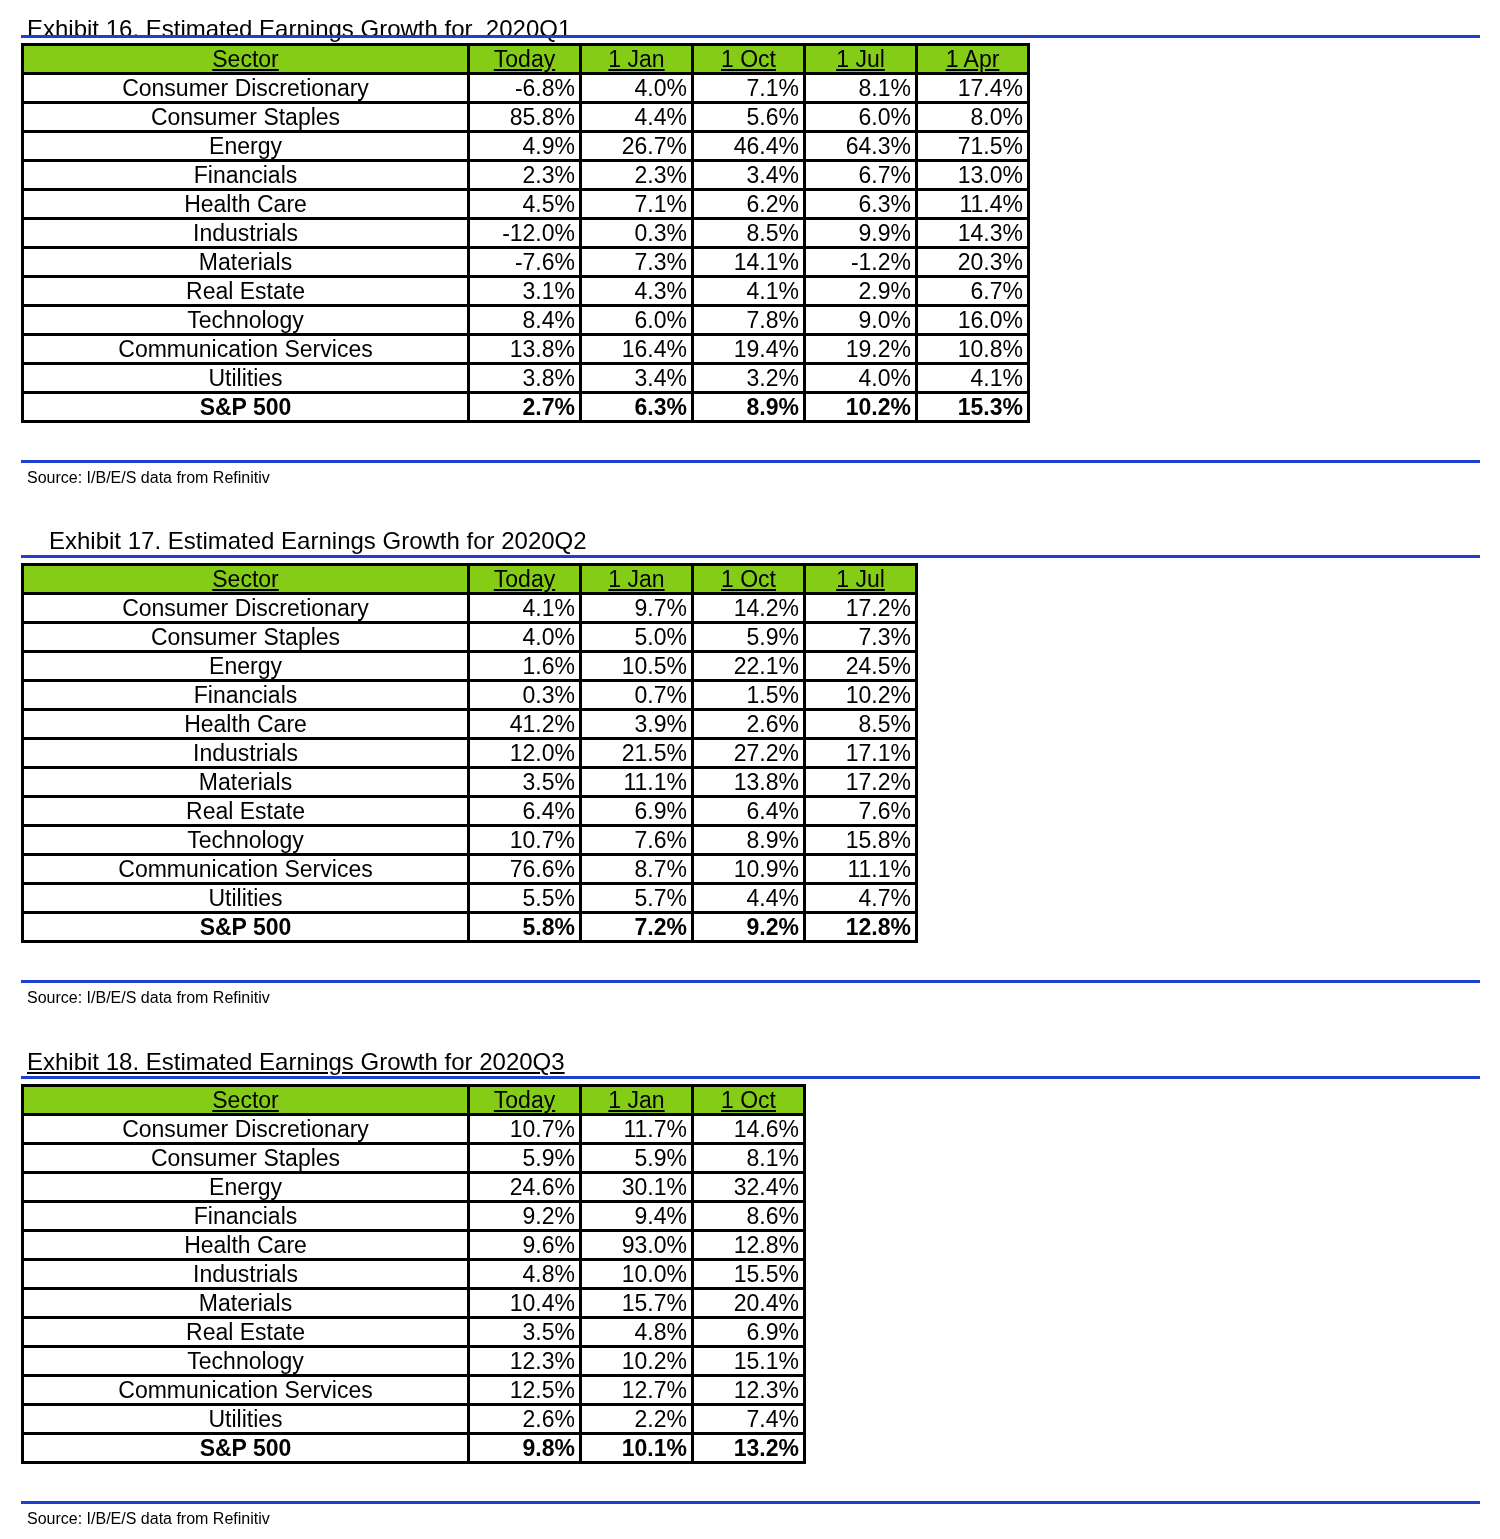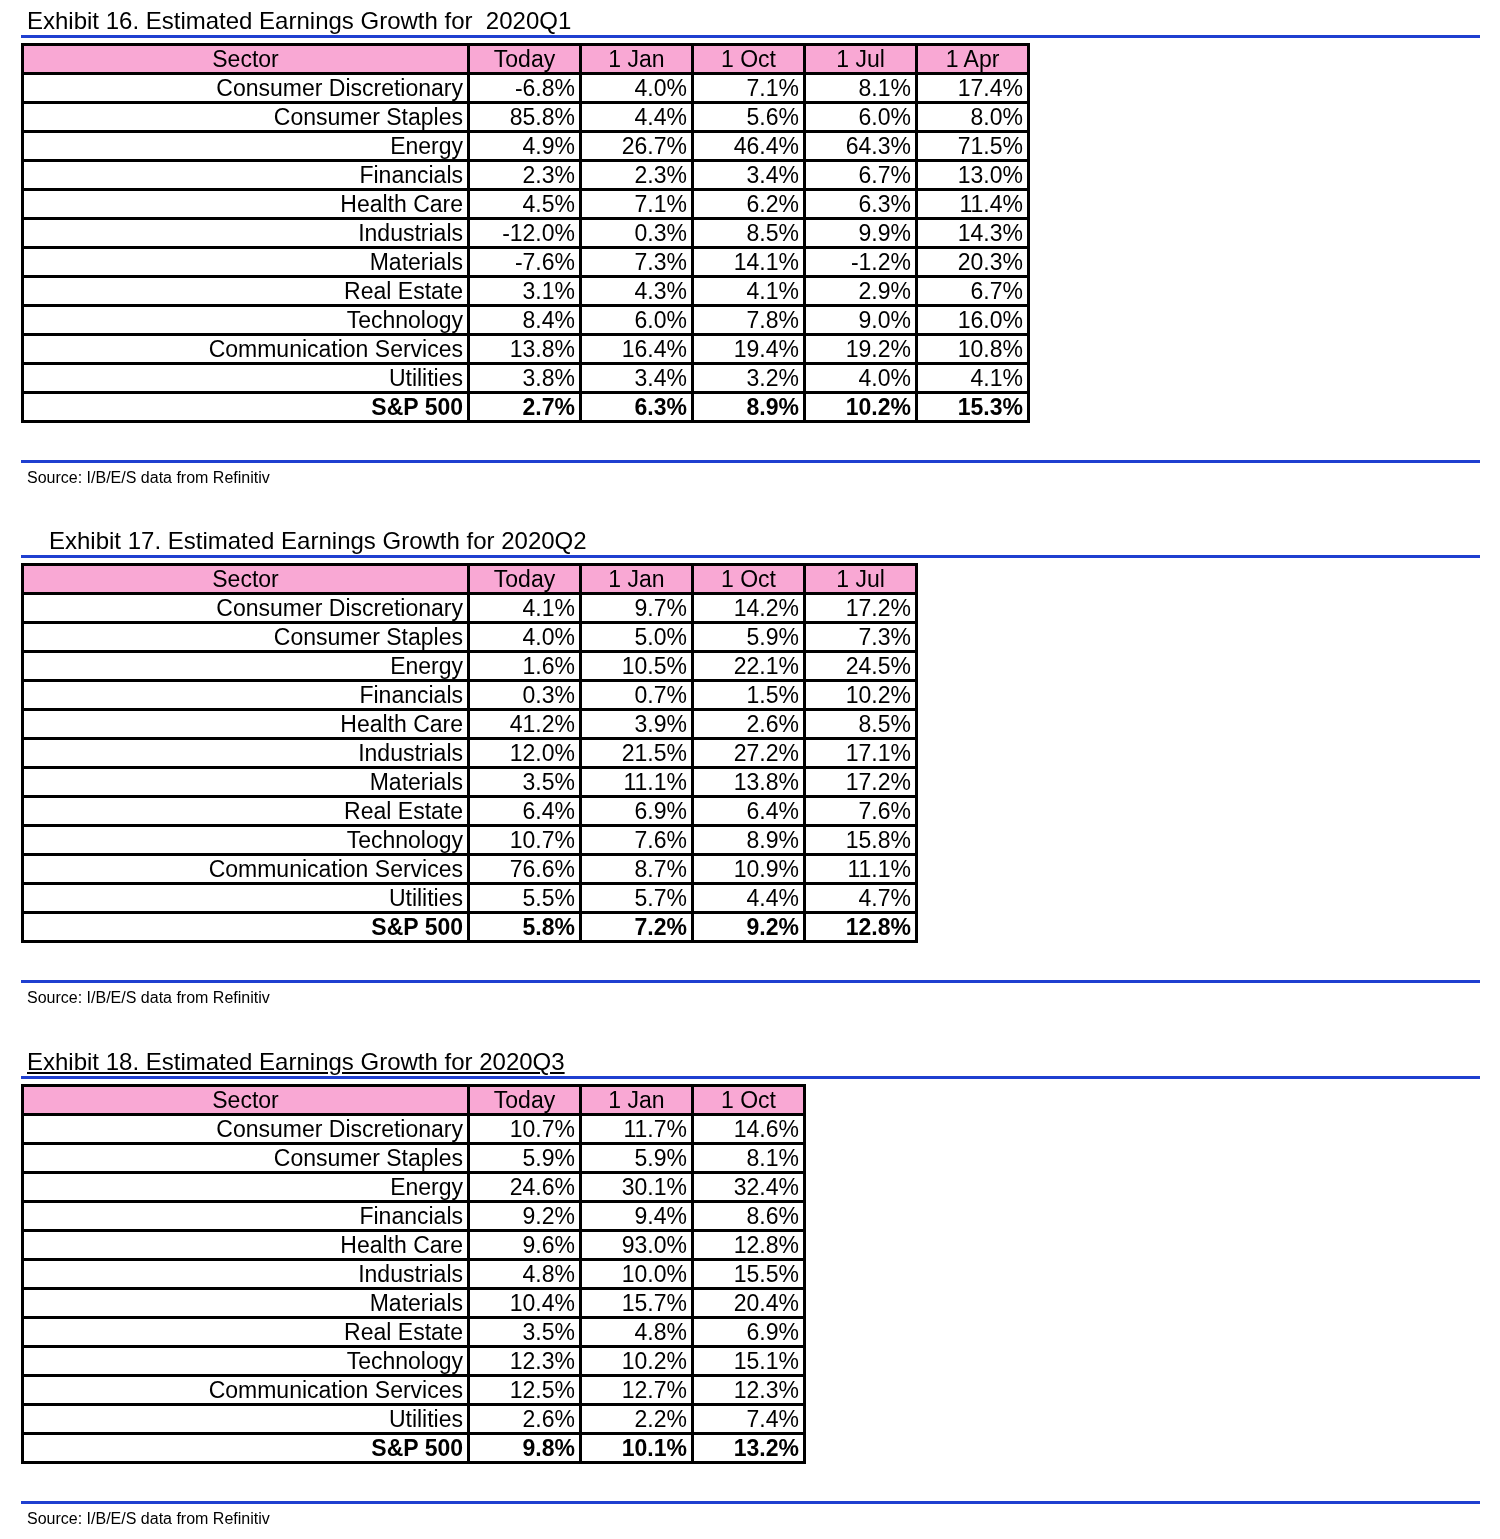--- a/index.html
+++ b/index.html
@@ -13,34 +13,34 @@
   }
   .rule { position: absolute; left: 21px; width: 1459px; height: 3px; background: #1f3fd0; }
   table.grid {
     position: absolute; left: 21px; border-collapse: collapse;
     font-size: 23px; table-layout: fixed;
   }
   table.grid th, table.grid td {
     border: 3px solid #000; padding: 0 4px; height: 26px; line-height: 26px;
     white-space: nowrap; overflow: hidden;
   }
-  table.grid th { background: #f9a8d4; font-weight: normal; text-align: center; }
-  table.grid td.sector { text-align: right; padding-left: 4px; }
+  table.grid th { background: #84cc16; font-weight: normal; text-align: center; text-decoration: underline; }
+  table.grid td.sector { text-align: center; padding-left: 4px; }
   table.grid td.num { text-align: right; padding-right: 4px; }
   table.grid tr.total td { font-weight: bold; }
   col.c-sector { width: 446px; }
   col.c-num { width: 112px; }
   .source { position: absolute; left: 27px; font-size: 16px; line-height: 24px; }
 </style>
 </head>
 <body>
 
 <div id="exhibits">
     <div class="exhibit" style="top: 0px;">
-      <div class="ex-title" style="top: 7px;">Exhibit 16. Estimated Earnings Growth for  2020Q1</div>
+      <div class="ex-title" style="top: 15px;">Exhibit 16. Estimated Earnings Growth for  2020Q1</div>
       <div class="rule" style="top: 35px;"></div>
       <table class="grid" style="top: 43px;">
         <colgroup>
           <col class="c-sector">
           <col class="c-num">
           <col class="c-num">
           <col class="c-num">
           <col class="c-num">
           <col class="c-num">
         </colgroup>

